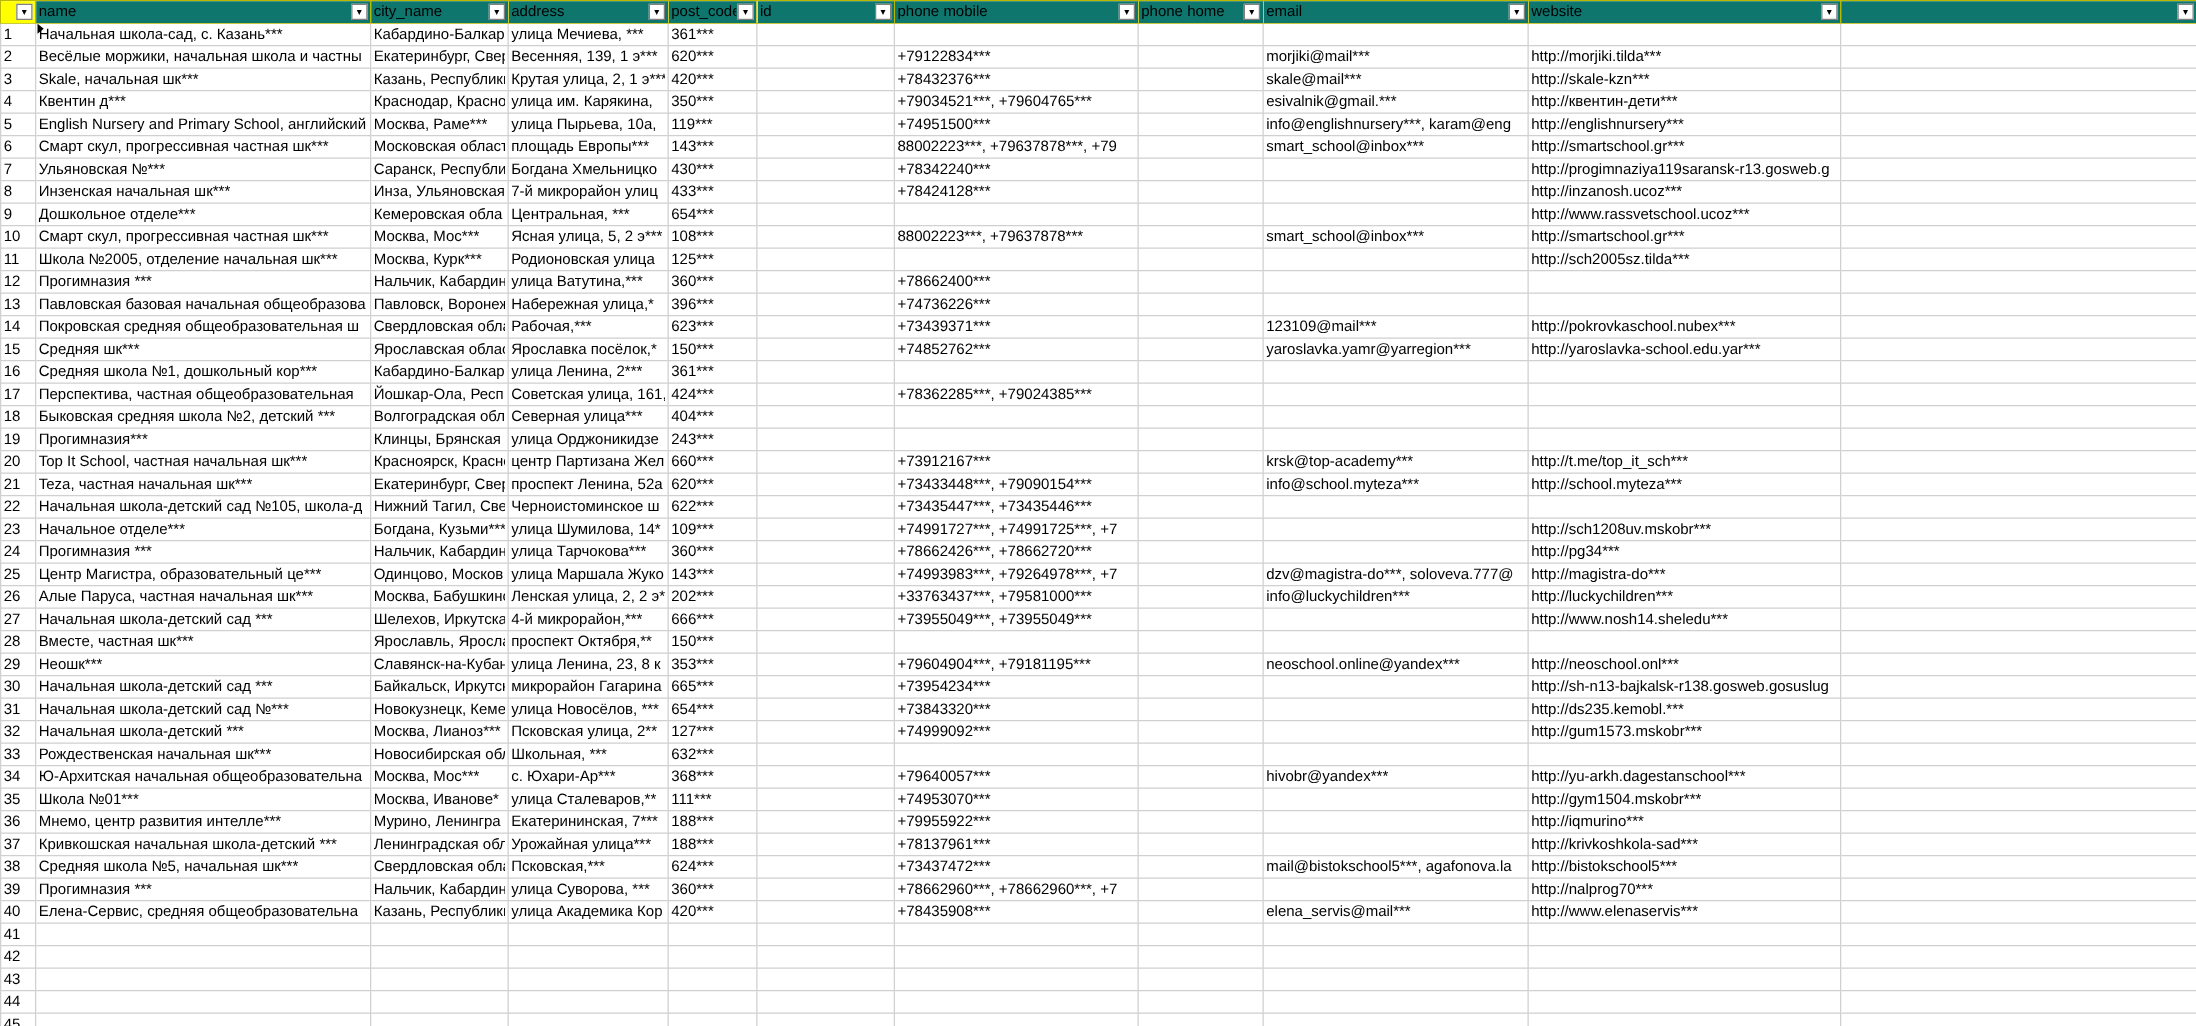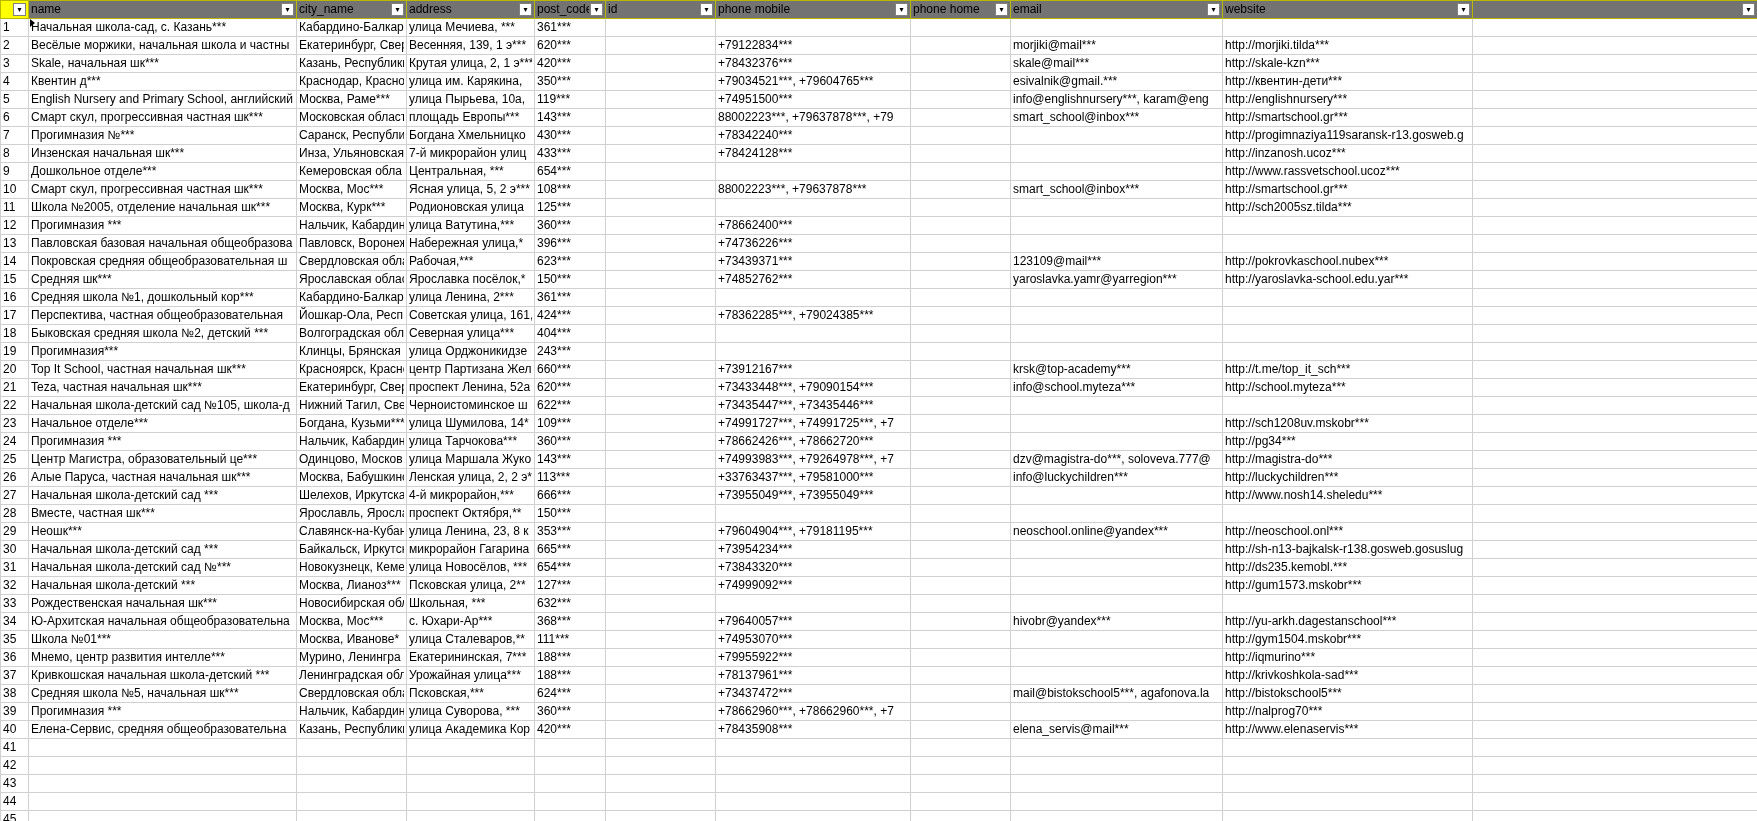--- a/index.html
+++ b/index.html
@@ -33,21 +33,21 @@
     font-size: 12px;
     line-height: 17px;
     height: 17px;
     overflow: hidden;
     white-space: nowrap;
     text-align: left;
     vertical-align: middle;
   }
   
   tr.header-row th {
-    background: #737373;
+    background: #0f766e;
     border: 1px solid #b8b800;
     font-size: 12px;
     position: relative;
     padding-right: 16px;
   }
   tr.header-row th.rownum-head {
     background: #ffff00;
     padding-right: 2px;
   }
   .filter-btn {
@@ -370,21 +370,21 @@
           </td>
           <td>
             <span class="cell-clip"></span>
           </td>
         </tr>
         <tr>
           <td class="rownum">
             <span class="cell-clip">7</span>
           </td>
           <td>
-            <span class="cell-clip">Прогимназия №***</span>
+            <span class="cell-clip">Ульяновская №***</span>
           </td>
           <td>
             <span class="cell-clip">Саранск, Республи</span>
           </td>
           <td>
             <span class="cell-clip">Богдана Хмельницко</span>
           </td>
           <td>
             <span class="cell-clip">430***</span>
           </td>
@@ -1044,21 +1044,21 @@
           <td>
             <span class="cell-clip">Алые Паруса, частная начальная шк***</span>
           </td>
           <td>
             <span class="cell-clip">Москва, Бабушкинс</span>
           </td>
           <td>
             <span class="cell-clip">Ленская улица, 2, 2 э*</span>
           </td>
           <td>
-            <span class="cell-clip">113***</span>
+            <span class="cell-clip">202***</span>
           </td>
           <td>
             <span class="cell-clip"></span>
           </td>
           <td>
             <span class="cell-clip">+33763437***, +79581000***</span>
           </td>
           <td>
             <span class="cell-clip"></span>
           </td>

